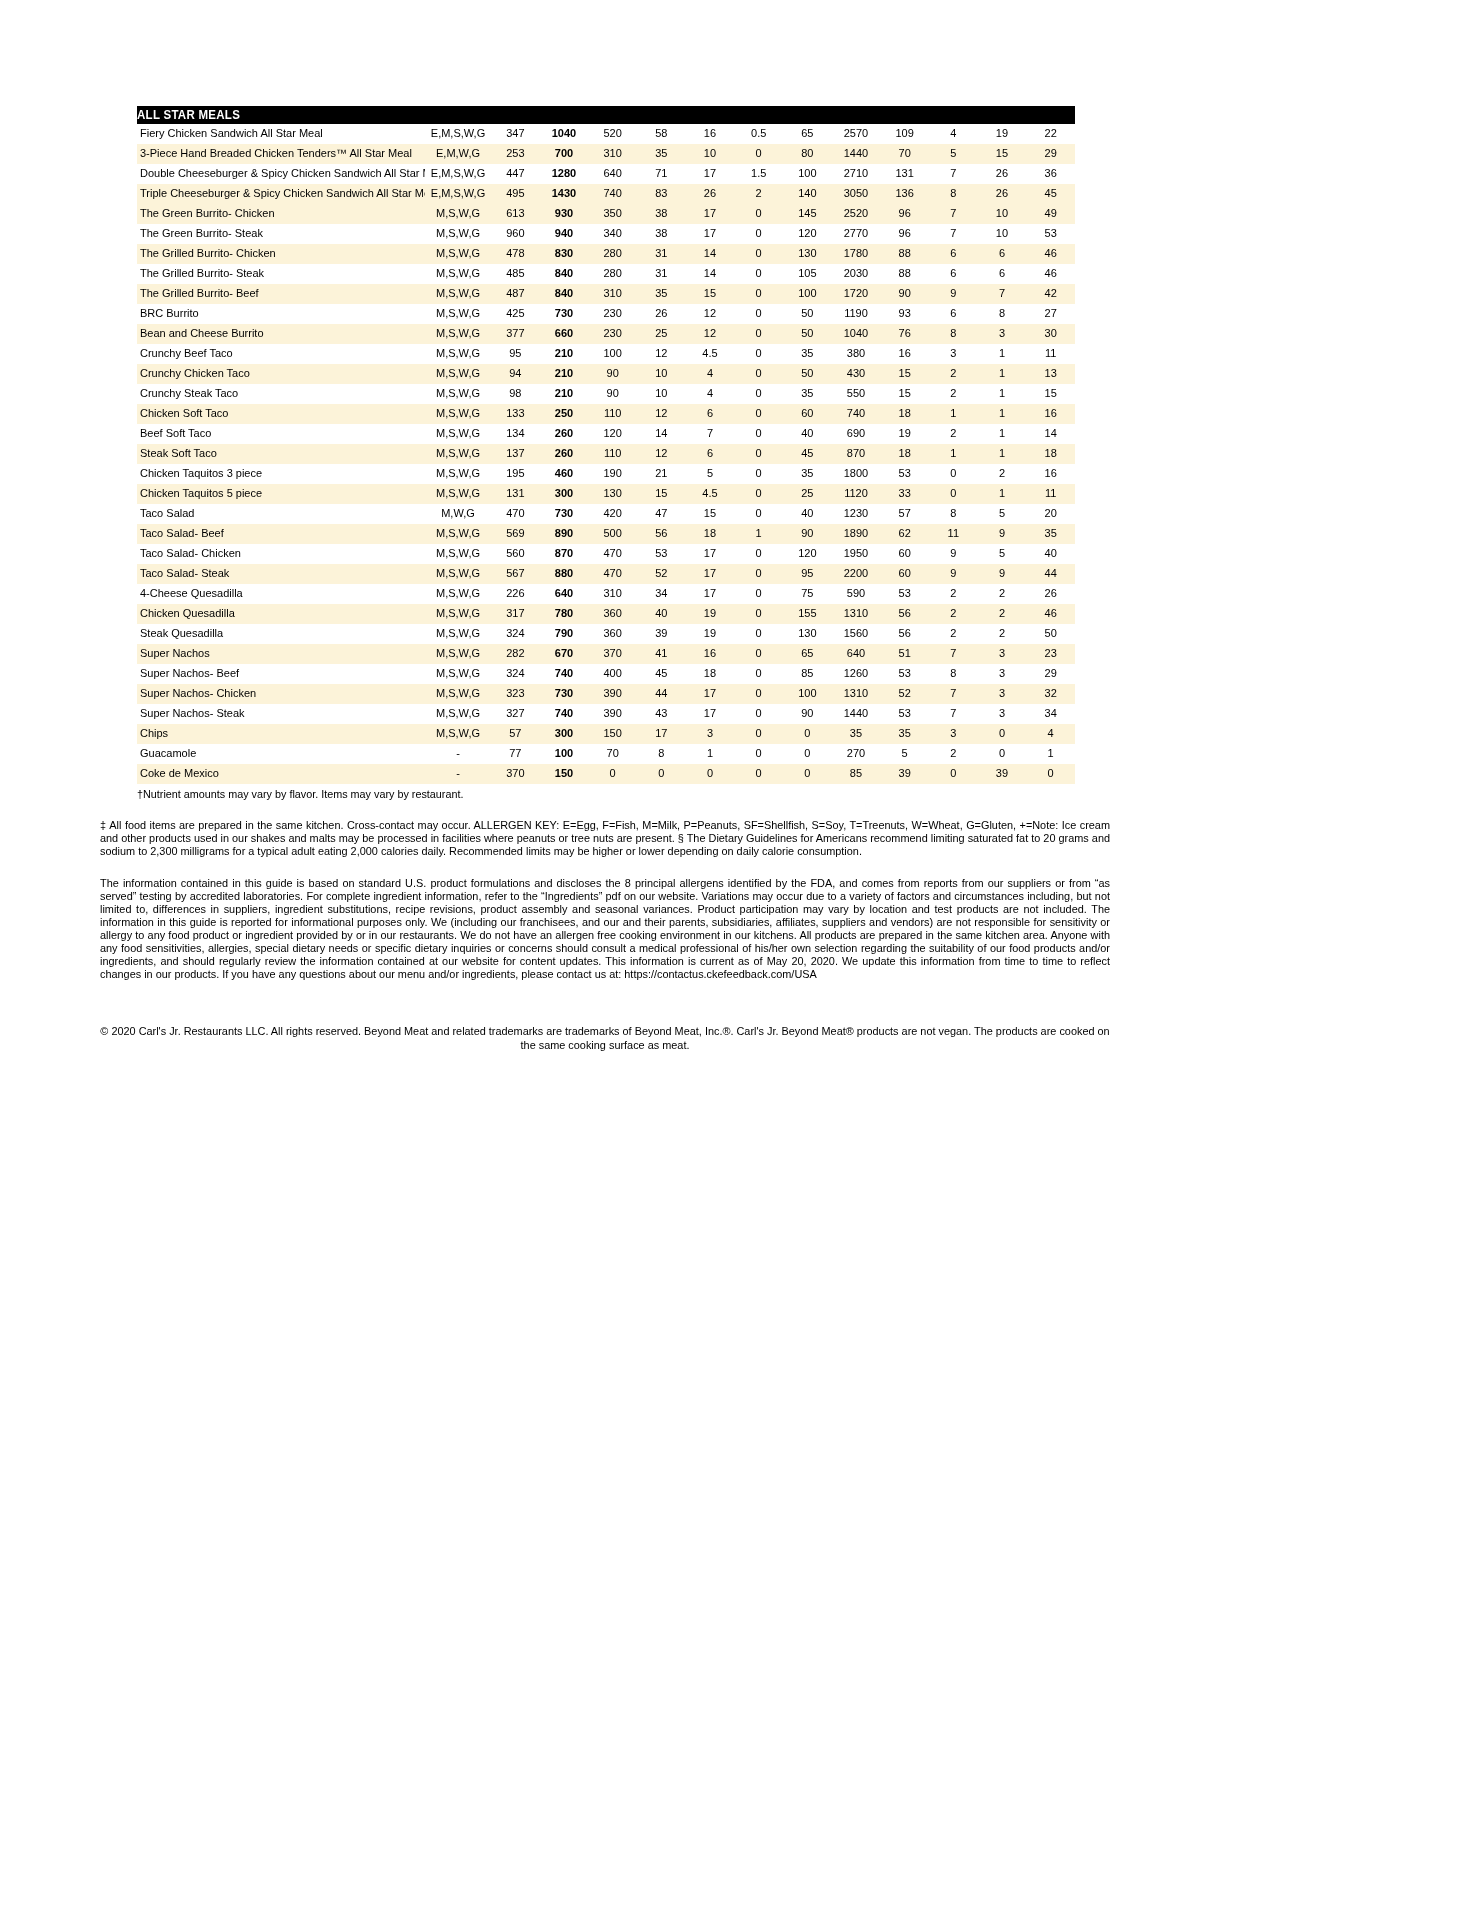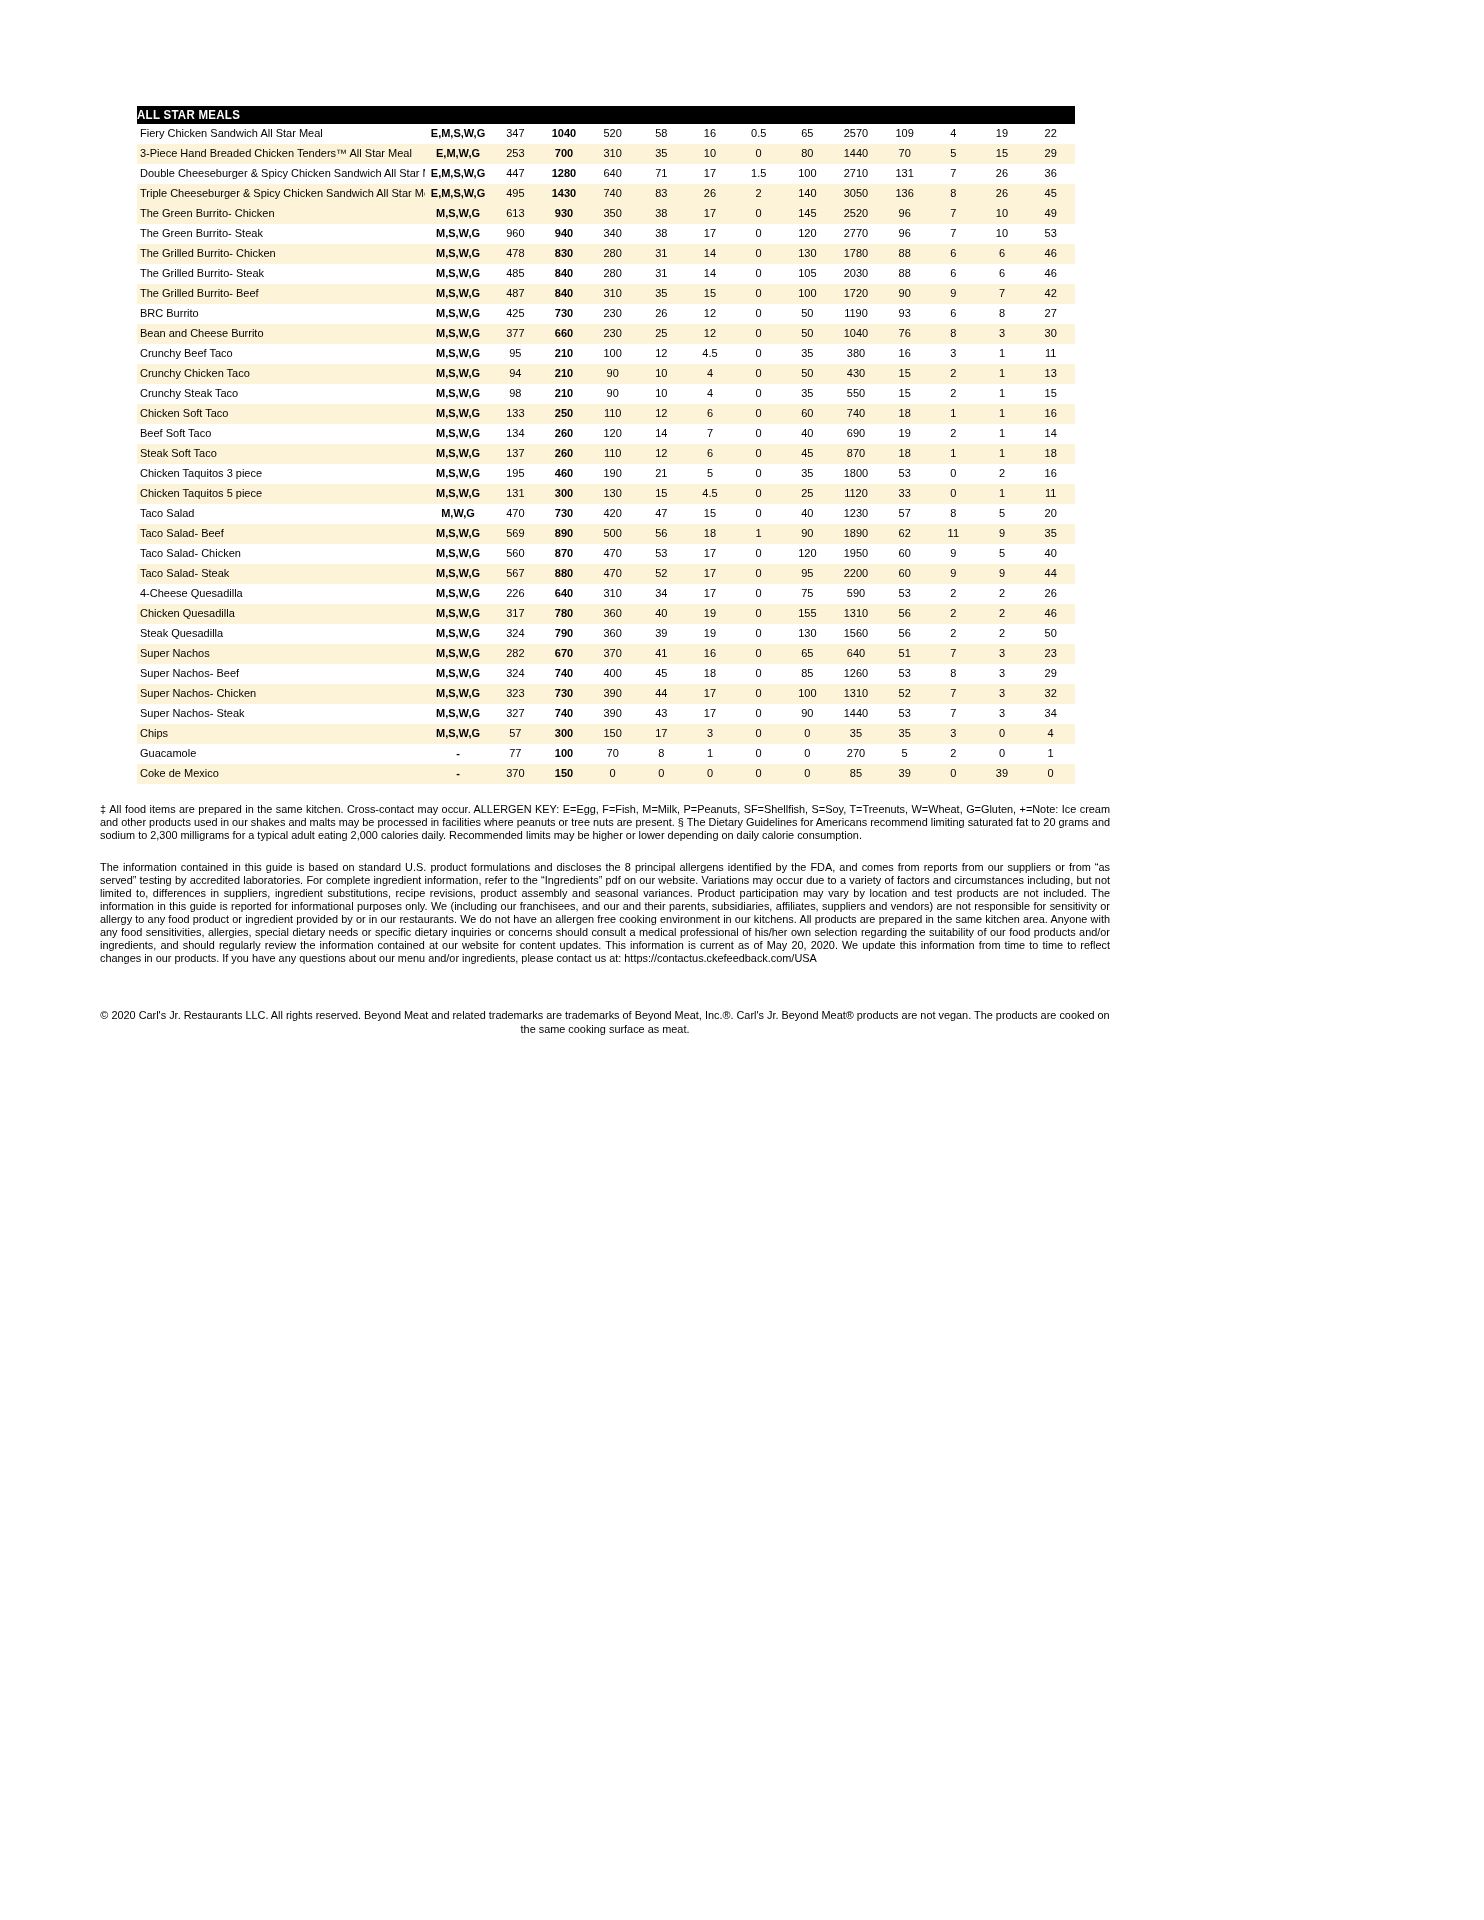--- a/index.html
+++ b/index.html
@@ -26,21 +26,21 @@
     display:grid;
     grid-template-columns:288px 66px repeat(12, 1fr);
     height:20px;
     align-items:center;
     font-size:11px;
     line-height:13.7px;
   }
   .trow.shaded { background:var(--hl, #FCF3D9); }
   .cell { overflow:hidden; white-space:nowrap; }
   .cell.name { padding-left:3px; }
-  .cell.allergen { text-align:center; font-weight:bold; }
+  .cell.allergen { text-align:center; font-weight:normal; }
   .cell.num { text-align:center; }
   .cell.num.bold { font-weight:bold; }
   .table-footnote {
     margin:4px 0 0 37px;
     font-size:10.8px;
   }
   .legal {
     margin-top:19px;
     font-size:10.9px;
     line-height:13px;
@@ -583,16 +583,17 @@
         <div class="cell num">0</div>
         <div class="cell num">0</div>
         <div class="cell num">0</div>
         <div class="cell num">85</div>
         <div class="cell num">39</div>
         <div class="cell num">0</div>
         <div class="cell num">39</div>
         <div class="cell num">0</div>
       </div>
     </div>
+  <div class="table-footnote">†Nutrient amounts may vary by flavor.  Items may vary by restaurant.</div>
   <p class="legal">‡ All food items are prepared in the same kitchen. Cross-contact may occur. ALLERGEN KEY: E=Egg, F=Fish, M=Milk, P=Peanuts, SF=Shellfish, S=Soy, T=Treenuts, W=Wheat, G=Gluten, +=Note: Ice cream and other products used in our shakes and malts may be processed in facilities where peanuts or tree nuts are present. § The Dietary Guidelines for Americans recommend limiting saturated fat to 20 grams and sodium to 2,300 milligrams for a typical adult eating 2,000 calories daily.  Recommended limits may be higher or lower depending on daily calorie consumption.</p>
   <p class="legal">The information contained in this guide is based on standard U.S. product formulations and discloses the 8 principal allergens identified by the FDA, and comes from reports from our suppliers or from “as served” testing by accredited laboratories.  For complete ingredient information, refer to the “Ingredients” pdf on our website.  Variations may occur due to a variety of factors and circumstances including, but not limited to, differences in suppliers, ingredient substitutions, recipe revisions, product assembly and seasonal variances.  Product participation may vary by location and test products are not included. The information in this guide is reported for informational purposes only.  We (including our franchisees, and our and their parents, subsidiaries, affiliates, suppliers and vendors) are not responsible for sensitivity or allergy to any food product or ingredient provided by or in our restaurants. We do not have an allergen free cooking environment in our kitchens.  All products are prepared in the same kitchen area. Anyone with any food sensitivities, allergies, special dietary needs or specific dietary inquiries or concerns should consult a medical professional of his/her own selection regarding the suitability of our food products and/or ingredients, and should regularly review the information contained at our website for content updates. This information is current as of May 20, 2020.  We update this information from time to time to reflect changes in our products.  If you have any questions about our menu and/or ingredients, please contact us at: https://contactus.ckefeedback.com/USA</p>
   <p class="copyright">© 2020 Carl's Jr. Restaurants LLC. All rights reserved. Beyond Meat and related trademarks are trademarks of Beyond Meat, Inc.®. Carl's Jr. Beyond Meat® products are not vegan. The products are cooked on the same cooking surface as meat.</p>
 </div>
 
 </body></html>

